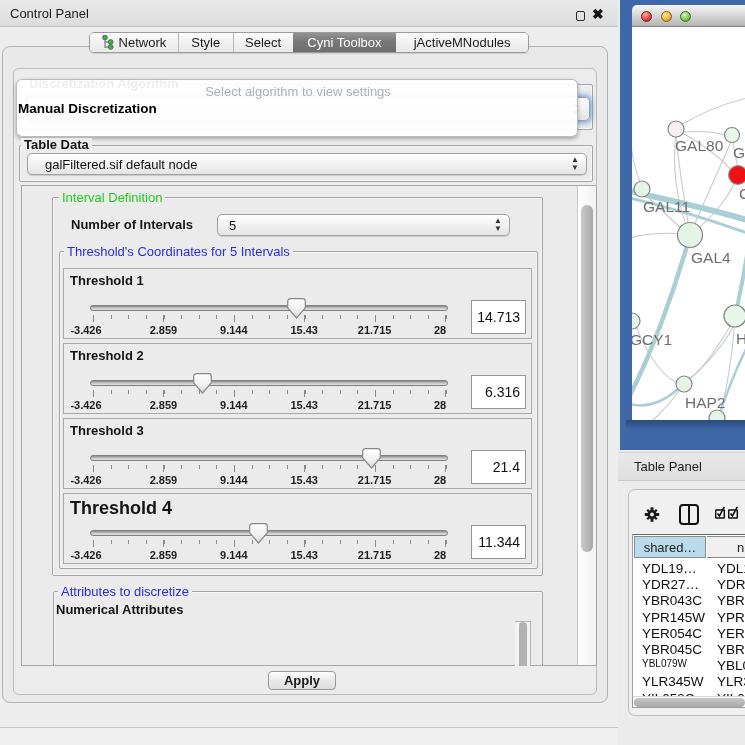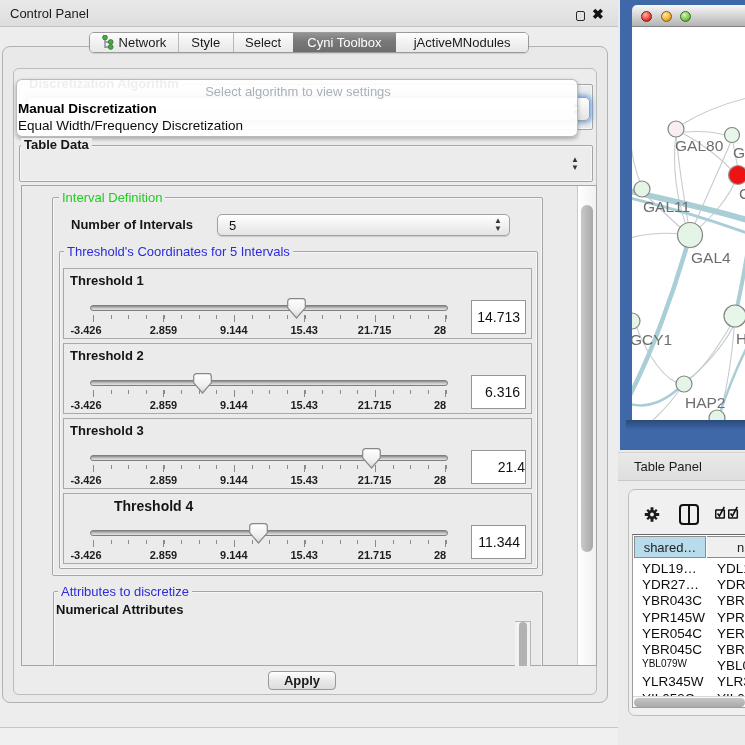--- a/index.html
+++ b/index.html
@@ -33,23 +33,23 @@
 <div class="abs" style="left:592px;top:6px;font-size:14px;font-weight:bold;color:#111;">✖</div>
 <div class="abs" style="left:2px;top:46px;width:606px;height:657px;border:1px solid #b2b2b2;border-radius:8px;background:#e9e9e9;"></div>
 <div class="abs" style="left:13px;top:68px;width:584px;height:627px;border:1px solid #bcbcbc;border-radius:6px;background:#ececec;"></div>
 <div class="abs grp" style="left:19px;top:84px;width:574px;height:46px;background:#ececec;"></div>
 <div class="abs gt bold" style="left:26px;top:77px;background:#ececec;color:#161616;">Discretization Algorithm</div>
 <div class="combo" style="left:27px;top:97px;width:563px;height:24px;box-shadow:0 0 5px 2px rgba(90,150,220,0.85);"></div>
 <div class="abs" style="left:572px;top:101px;width:8px;height:16px;color:#444;font-size:8px;line-height:8px;text-align:center;">▲<br>▼</div>
 <div class="abs" style="left:16px;top:79px;width:562px;height:58px;background:rgba(255,255,255,0.93);border:1px solid rgba(150,150,150,0.65);border-radius:6px;box-shadow:0 2px 4px rgba(0,0,0,0.3);"></div>
 <div class="abs" style="left:193px;top:84px;width:210px;font-size:13px;color:#abb0b5;text-align:center;">Select algorithm to view settings</div>
 <div class="abs bold" style="left:18px;top:101px;font-size:13.5px;color:#000;">Manual Discretization</div>
-<div class="abs" style="left:18px;top:118px;font-size:13.5px;color:#0b0b0b;">Equal Width/Frequency Discretization</div>
 <div class="abs grp" style="left:19px;top:145px;width:574px;height:37px;"></div>
 <div class="abs gt bold" style="left:21px;top:138px;background:#ececec;color:#161616;">Table Data</div>
+<div class="combo" style="left:27px;top:153px;width:560px;height:22px;line-height:21px;padding-left:17px;">galFiltered.sif default node</div>
 <div class="abs" style="left:571px;top:156px;width:8px;height:16px;color:#333;font-size:8px;line-height:8px;text-align:center;">▲<br>▼</div>
 <div class="abs" style="left:21px;top:185px;width:576px;height:481px;border:1px solid #a6a6a6;background:#ebebeb;overflow:hidden;"></div>
 <div class="abs" style="left:577px;top:186px;width:19px;height:479px;background:linear-gradient(90deg,#ffffff,#f1f1f1);border-left:1px solid #c9c9c9;"></div>
 <div class="abs" style="left:581px;top:205px;width:12px;height:347px;border-radius:6px;background:linear-gradient(90deg,#c9c9c9,#a8a8a8);"></div>
 <div class="abs grp" style="left:52px;top:197px;width:491px;height:379px;"></div>
 <div class="abs gt" style="left:59px;top:191px;color:#21cd21;">Interval Definition</div>
 <div class="abs bold" style="left:71px;top:217px;font-size:13px;color:#161616;">Number of Intervals</div>
 <div class="combo" style="left:217px;top:214px;width:293px;height:22px;line-height:21px;padding-left:11px;">5</div>
 <div class="abs" style="left:494px;top:217px;width:8px;height:16px;color:#333;font-size:8px;line-height:8px;text-align:center;">▲<br>▼</div>
 <div class="abs grp" style="left:59px;top:251px;width:479px;height:318px;"></div>
@@ -127,23 +127,23 @@
 <svg class="abs" style="left:361.6px;top:447.5px;" width="19" height="21" viewBox="0 0 19 21">
 <defs>
         <linearGradient id="g418" x1="0" y1="0" x2="0" y2="1">
 <stop offset="0" stop-color="#ffffff"></stop>
           <stop offset="0.6" stop-color="#efefef"></stop>
           <stop offset="1" stop-color="#d8d8d8"></stop>
         </linearGradient>
       </defs>
 <path d="M3.5,0.7 h12 a2.8,2.8 0 0 1 2.8,2.8 v6.3 L9.5,20 L0.7,9.8 V3.5 a2.8,2.8 0 0 1 2.8,-2.8 z" fill="url(#g418)" stroke="#878787" stroke-width="1.2"></path>
     </svg>
-<div class="field" style="left:471px;top:450px;width:55px;height:34px;line-height:33px;">21.4</div>
+<div class="field" style="left:471px;top:450px;width:55px;height:34px;line-height:33px;padding-right:5px;">21.4</div>
 <div class="thd" style="left:63px;top:493px;width:469px;height:71px;"></div>
-<div class="abs bold" style="left:70px;top:498px;font-size:14px;color:#141414;margin-left:44px;">Threshold 4</div>
+<div class="abs bold" style="left:70px;top:498px;font-size:18px;color:#141414;">Threshold 4</div>
 <div class="abs" style="left:90px;top:530px;width:358px;height:6px;border-radius:3px;background:linear-gradient(#898989,#c9c9c9 55%,#e2e2e2);border:1px solid #7f7f7f;"></div>
 <div class="abs" style="left:92.5px;top:540px;width:354px;height:4px;background:repeating-linear-gradient(90deg,#8a8a8a 0,#8a8a8a 1px,transparent 1px,transparent 17.625px);"></div>
 <div class="tick" style="left:93.0px;top:540px;height:7px;"></div>
 <div class="tlab" style="left:86.0px;top:549px;">-3.426</div>
 <div class="tick" style="left:163.4px;top:540px;height:7px;"></div>
 <div class="tlab" style="left:163.4px;top:549px;">2.859</div>
 <div class="tick" style="left:233.8px;top:540px;height:7px;"></div>
 <div class="tlab" style="left:233.8px;top:549px;">9.144</div>
 <div class="tick" style="left:304.2px;top:540px;height:7px;"></div>
 <div class="tlab" style="left:304.2px;top:549px;">15.43</div>

